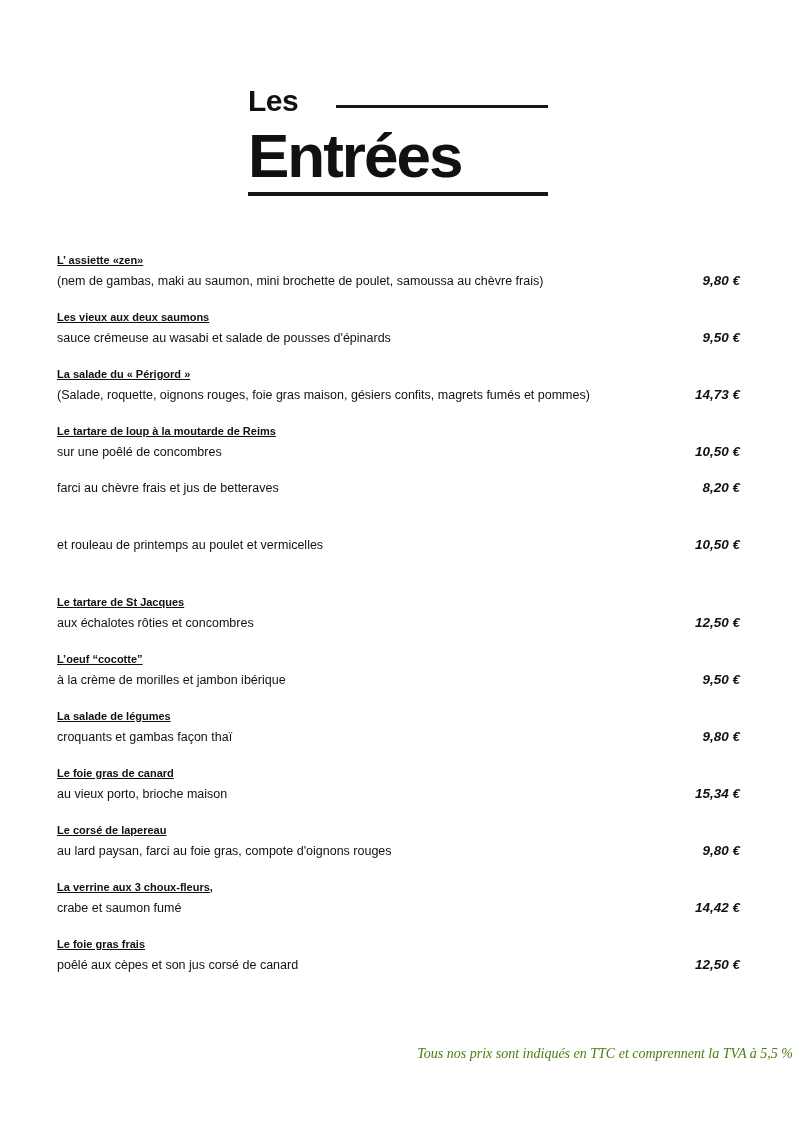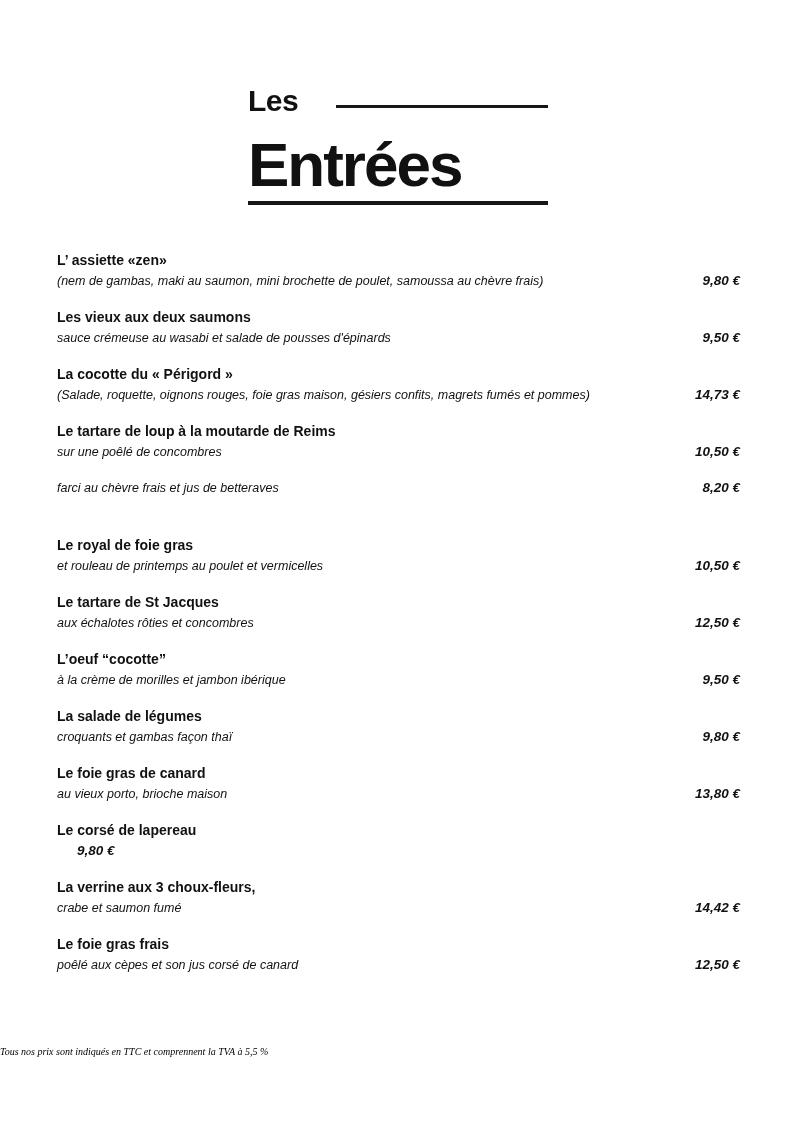--- a/index.html
+++ b/index.html
@@ -43,76 +43,76 @@
     height: 3px;
     background: #161616;
     margin-left: 10px;
     margin-top: 10px;
   }
   .title-large {
     font-size: 62px;
     font-weight: bold;
     letter-spacing: -2px;
     line-height: 1;
-    margin-top: 16px;
+    margin-top: 7px;
     white-space: nowrap;
   }
   .title-underline {
     height: 4px;
     background: #161616;
     margin-top: 5px;
   }
 
   
   .menu-list {
     position: absolute;
     left: 57px;
     top: 252px;
     width: 683px;
   }
   .menu-item {
     margin-bottom: 20px;
     min-height: 37px;
   }
   .item-name {
-    font-size: 14px;
+    font-size: 11px;
     font-weight: bold;
     line-height: 16px;
+    text-decoration: underline;
   }
   .item-row {
     display: flex;
     justify-content: space-between;
     align-items: baseline;
     margin-top: 5px;
   }
   .item-desc {
     font-size: 12.5px;
     line-height: 15px;
     font-weight: normal;
-    font-style: italic;
   }
   .item-price {
     font-size: 13.5px;
     font-weight: bold;
     white-space: nowrap;
     margin-left: 20px;
     font-style: italic;
   }
 
   
   .footer-note {
     position: absolute;
     left: 0;
     top: 1046px;
     width: 100%;
-    text-align: left;
+    text-align: right;
     font-family: "Liberation Serif", serif;
     font-style: italic;
-    font-size: 10px;
-    color: #000000;
+    font-size: 14px;
+    color: #4d7c0f;
   }
 </style>
 </head>
 <body>
 
 <div class="page">
 
   <div class="title-block">
     <div class="title-small-row">
       <span class="title-small">Les</span>
@@ -133,21 +133,21 @@
 
     <div class="menu-item">
       <div class="item-name">Les vieux aux deux saumons</div>
       <div class="item-row">
         <span class="item-desc">sauce crémeuse au wasabi et salade de pousses d'épinards</span>
         <span class="item-price">9,50 €</span>
       </div>
     </div>
 
     <div class="menu-item">
-      <div class="item-name">La cocotte du « Périgord »</div>
+      <div class="item-name">La salade du « Périgord »</div>
       <div class="item-row">
         <span class="item-desc">(Salade, roquette, oignons rouges, foie gras maison, gésiers confits, magrets fumés et pommes)</span>
         <span class="item-price">14,73 €</span>
       </div>
     </div>
 
     <div class="menu-item">
       <div class="item-name">Le tartare de loup à la moutarde de Reims</div>
       <div class="item-row">
         <span class="item-desc">sur une poêlé de concombres</span>
@@ -156,21 +156,20 @@
     </div>
 
     <div class="menu-item">
       <div class="item-row">
         <span class="item-desc">farci au chèvre frais et jus de betteraves</span>
         <span class="item-price">8,20 €</span>
       </div>
     </div>
 
     <div class="menu-item">
-      <div class="item-name">Le royal de foie gras</div>
       <div class="item-row">
         <span class="item-desc">et rouleau de printemps au poulet et vermicelles</span>
         <span class="item-price">10,50 €</span>
       </div>
     </div>
 
     <div class="menu-item">
       <div class="item-name">Le tartare de St Jacques</div>
       <div class="item-row">
         <span class="item-desc">aux échalotes rôties et concombres</span>
@@ -191,27 +190,28 @@
       <div class="item-row">
         <span class="item-desc">croquants et gambas façon thaï</span>
         <span class="item-price">9,80 €</span>
       </div>
     </div>
 
     <div class="menu-item">
       <div class="item-name">Le foie gras de canard</div>
       <div class="item-row">
         <span class="item-desc">au vieux porto, brioche maison</span>
-        <span class="item-price">13,80 €</span>
+        <span class="item-price">15,34 €</span>
       </div>
     </div>
 
     <div class="menu-item">
       <div class="item-name">Le corsé de lapereau</div>
       <div class="item-row">
+        <span class="item-desc">au lard paysan, farci au foie gras, compote d'oignons rouges</span>
         <span class="item-price">9,80 €</span>
       </div>
     </div>
 
     <div class="menu-item">
       <div class="item-name">La verrine aux 3 choux-fleurs,</div>
       <div class="item-row">
         <span class="item-desc">crabe et saumon fumé</span>
         <span class="item-price">14,42 €</span>
       </div>

